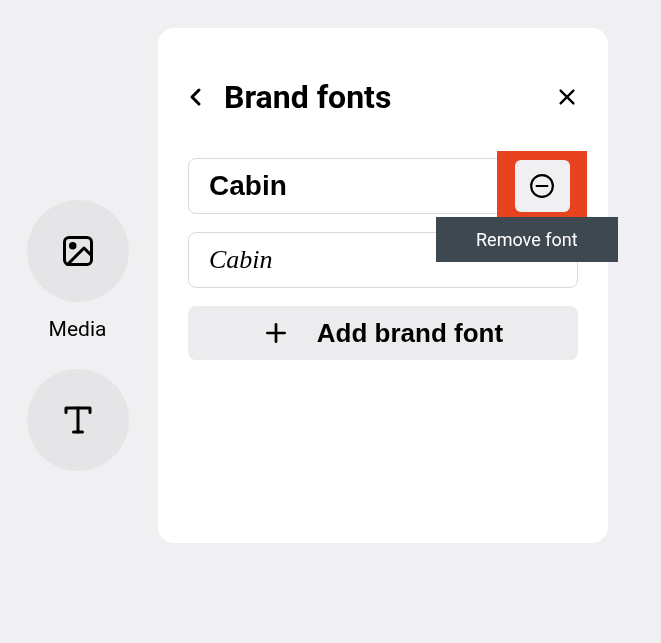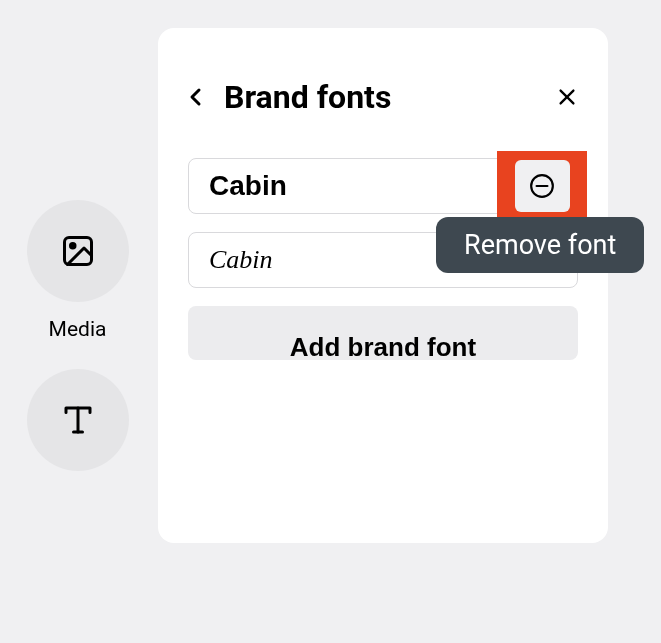--- a/index.html
+++ b/index.html
@@ -154,32 +154,31 @@
       border-radius: 8px;
       display: flex;
       align-items: center;
       justify-content: center;
       gap: 28px;
       font-size: 26px;
       font-weight: 600;
       color: #000;
       cursor: pointer;
       margin-top: 14px;
-      flex-direction: column;
     }
     
     .tooltip {
       position: absolute;
       left: 436px;
       top: 217px;
       background: #3e4850;
       color: #fff;
-      padding: 12px 28px;
-      border-radius: 12px;
-      font-size: 27px;
+      padding: 12px 40px;
+      border-radius: 0;
+      font-size: 18px;
       font-weight: 400;
       white-space: nowrap;
     }
   </style>
 </head>
 <body>
 
 <div class="sidebar">
   <div class="sidebar-item">
     <div class="sidebar-icon-circle">

